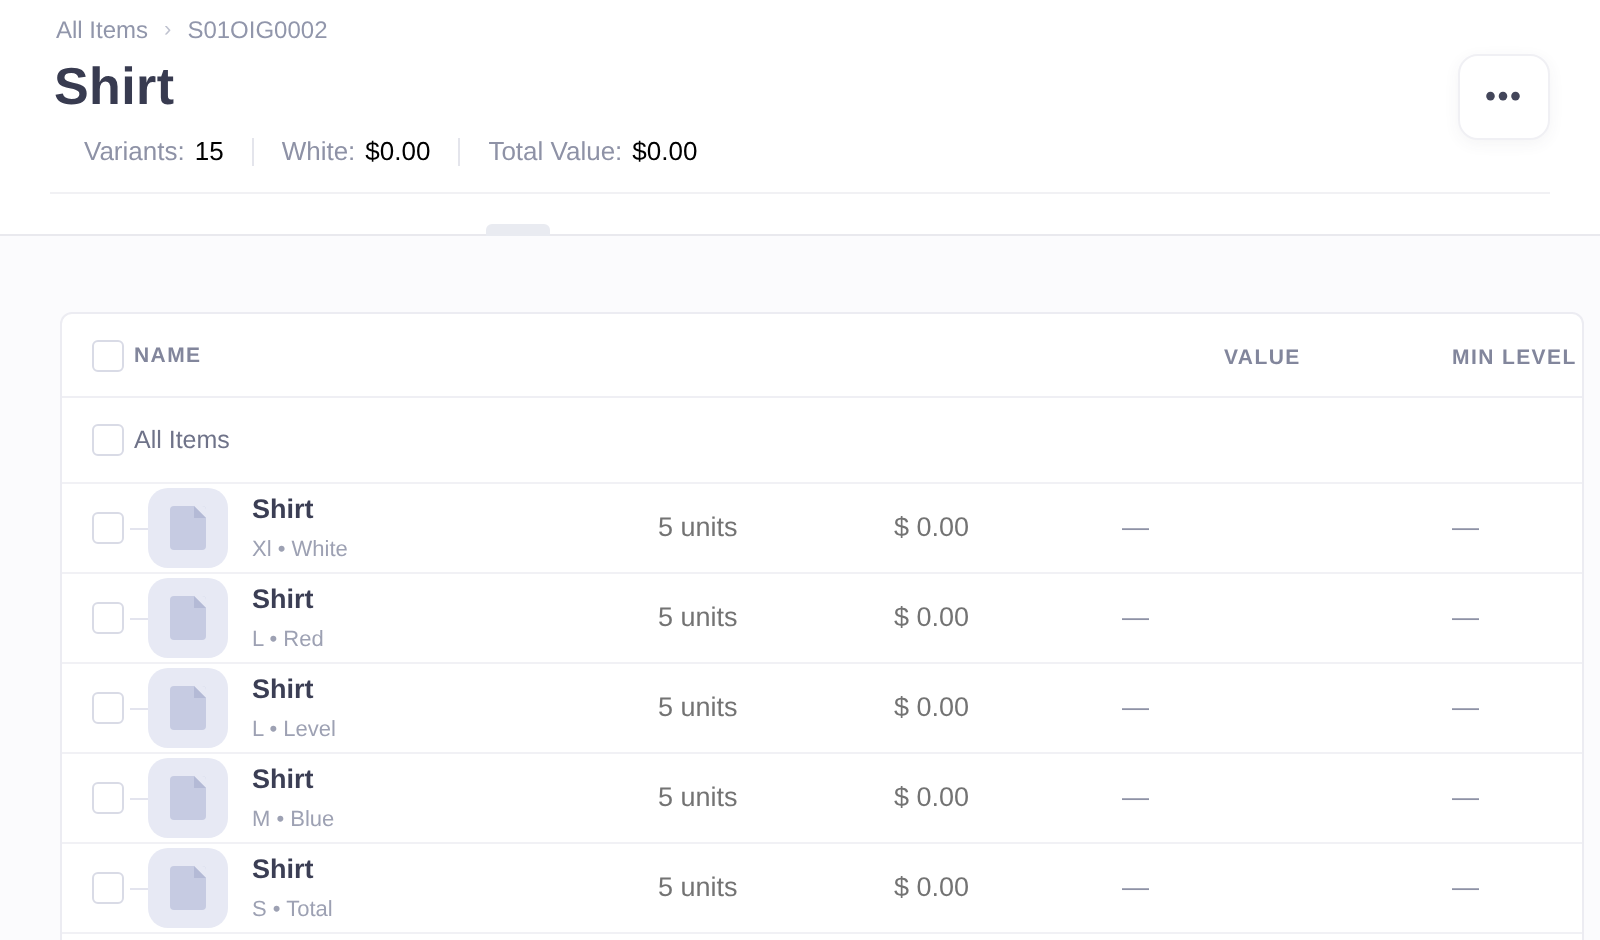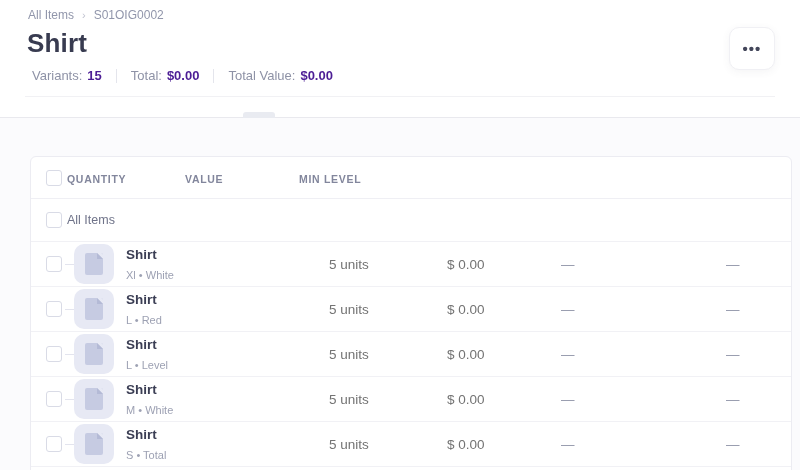--- a/index.html
+++ b/index.html
@@ -12,27 +12,27 @@
     display:flex; align-items:center; gap:8px; }
   .breadcrumb .sep { color:#bfc2cf; font-size:11px; }
   .breadcrumb .crumb-link { cursor:pointer; }
   .page-title { position:absolute; left:27px; top:28px; font-size:26px; font-weight:700;
     color:#383b50; letter-spacing:0.2px; }
   .more-btn { position:absolute; right:25px; top:27px; width:46px; height:43px;
     background:#ffffff; border:1px solid #f0f0f4; border-radius:10px;
     box-shadow:0 2px 8px rgba(60,63,82,0.06); display:flex; align-items:center;
     justify-content:center; cursor:pointer; color:#43465a; font-size:15px;
     font-weight:700; letter-spacing:1px; line-height:1; }
-  .stats { position:absolute; left:32px; top:68px; display:flex; align-items:center;
+  .stats { position:absolute; left:42px; top:68px; display:flex; align-items:center;
     font-size:13px; }
   .stat { display:flex; align-items:center; }
   .stat + .stat::before { content:""; display:inline-block; width:1px; height:14px;
     background:#e4e5ec; margin:0 14px; }
   .stat .lbl { color:#8e92a6; margin-right:5px; }
-  .stat .val { color:#4c1d95; font-weight:700; }
+  .stat .val { color:#000000; font-weight:400; }
   .stats-divider { position:absolute; left:25px; top:96px; width:750px; height:1px;
     background:#f1f1f4; }
 
   
   .lower-canvas { position:relative; width:800px; height:353px; background:#fbfbfd;
     border-top:1px solid #e9e9ee; }
   .toolbar-remnant { position:absolute; left:243px; top:-6px; width:32px; height:6px;
     background:#e9ebf1; border-radius:3px 3px 0 0; }
 
   
@@ -83,41 +83,43 @@
   <div class="page-title">Shirt</div>
   <div class="more-btn">
     <span>•••</span>
   </div>
   <div class="stats">
     <span class="stat">
       <span class="lbl">Variants:</span>
       <span class="val">15</span>
     </span>
     <span class="stat">
-      <span class="lbl">Total:</span>
+      <span class="lbl">White:</span>
       <span class="val">$0.00</span>
     </span>
     <span class="stat">
       <span class="lbl">Total Value:</span>
       <span class="val">$0.00</span>
     </span>
   </div>
   <div class="stats-divider"></div>
 </div>
 
 <div class="lower-canvas">
   <div class="toolbar-remnant"></div>
 
   <div class="table-card">
 
     <div class="trow head-row">
       <div class="c-check">
         <div class="checkbox"></div>
       </div>
-      <div class="c-qty"><span class="hlabel">Quantity</span></div>
+      <div class="c-name">
+          <span class="hlabel">Name</span>
+        </div>
       <div class="c-value"><span class="hlabel">Value</span></div>
       <div class="c-min"><span class="hlabel">Min Level</span></div>
     </div>
 
     <div class="trow group-row">
       <div class="c-check">
         <div class="checkbox"></div>
       </div>
       <div class="c-name">
           <span class="glabel">All Items</span>
@@ -193,21 +195,21 @@
     <div class="c-check">
       <div class="checkbox"></div>
     </div>
     <div class="c-name">
       <div class="connector"></div>
       <div class="thumb">
         <div class="doc-icon"></div>
       </div>
       <div class="name-block">
         <span class="item-name">Shirt</span>
-        <span class="item-variant">M • White</span>
+        <span class="item-variant">M • Blue</span>
       </div>
     </div>
     <div class="c-qty"><span class="cell-text">5 units</span></div>
     <div class="c-value"><span class="cell-text">$ 0.00</span></div>
     <div class="c-tags"><span class="cell-dash">—</span></div>
     <div class="c-min"><span class="cell-dash">—</span></div>
   </div>
 
   <div class="trow data-row">
     <div class="c-check">

